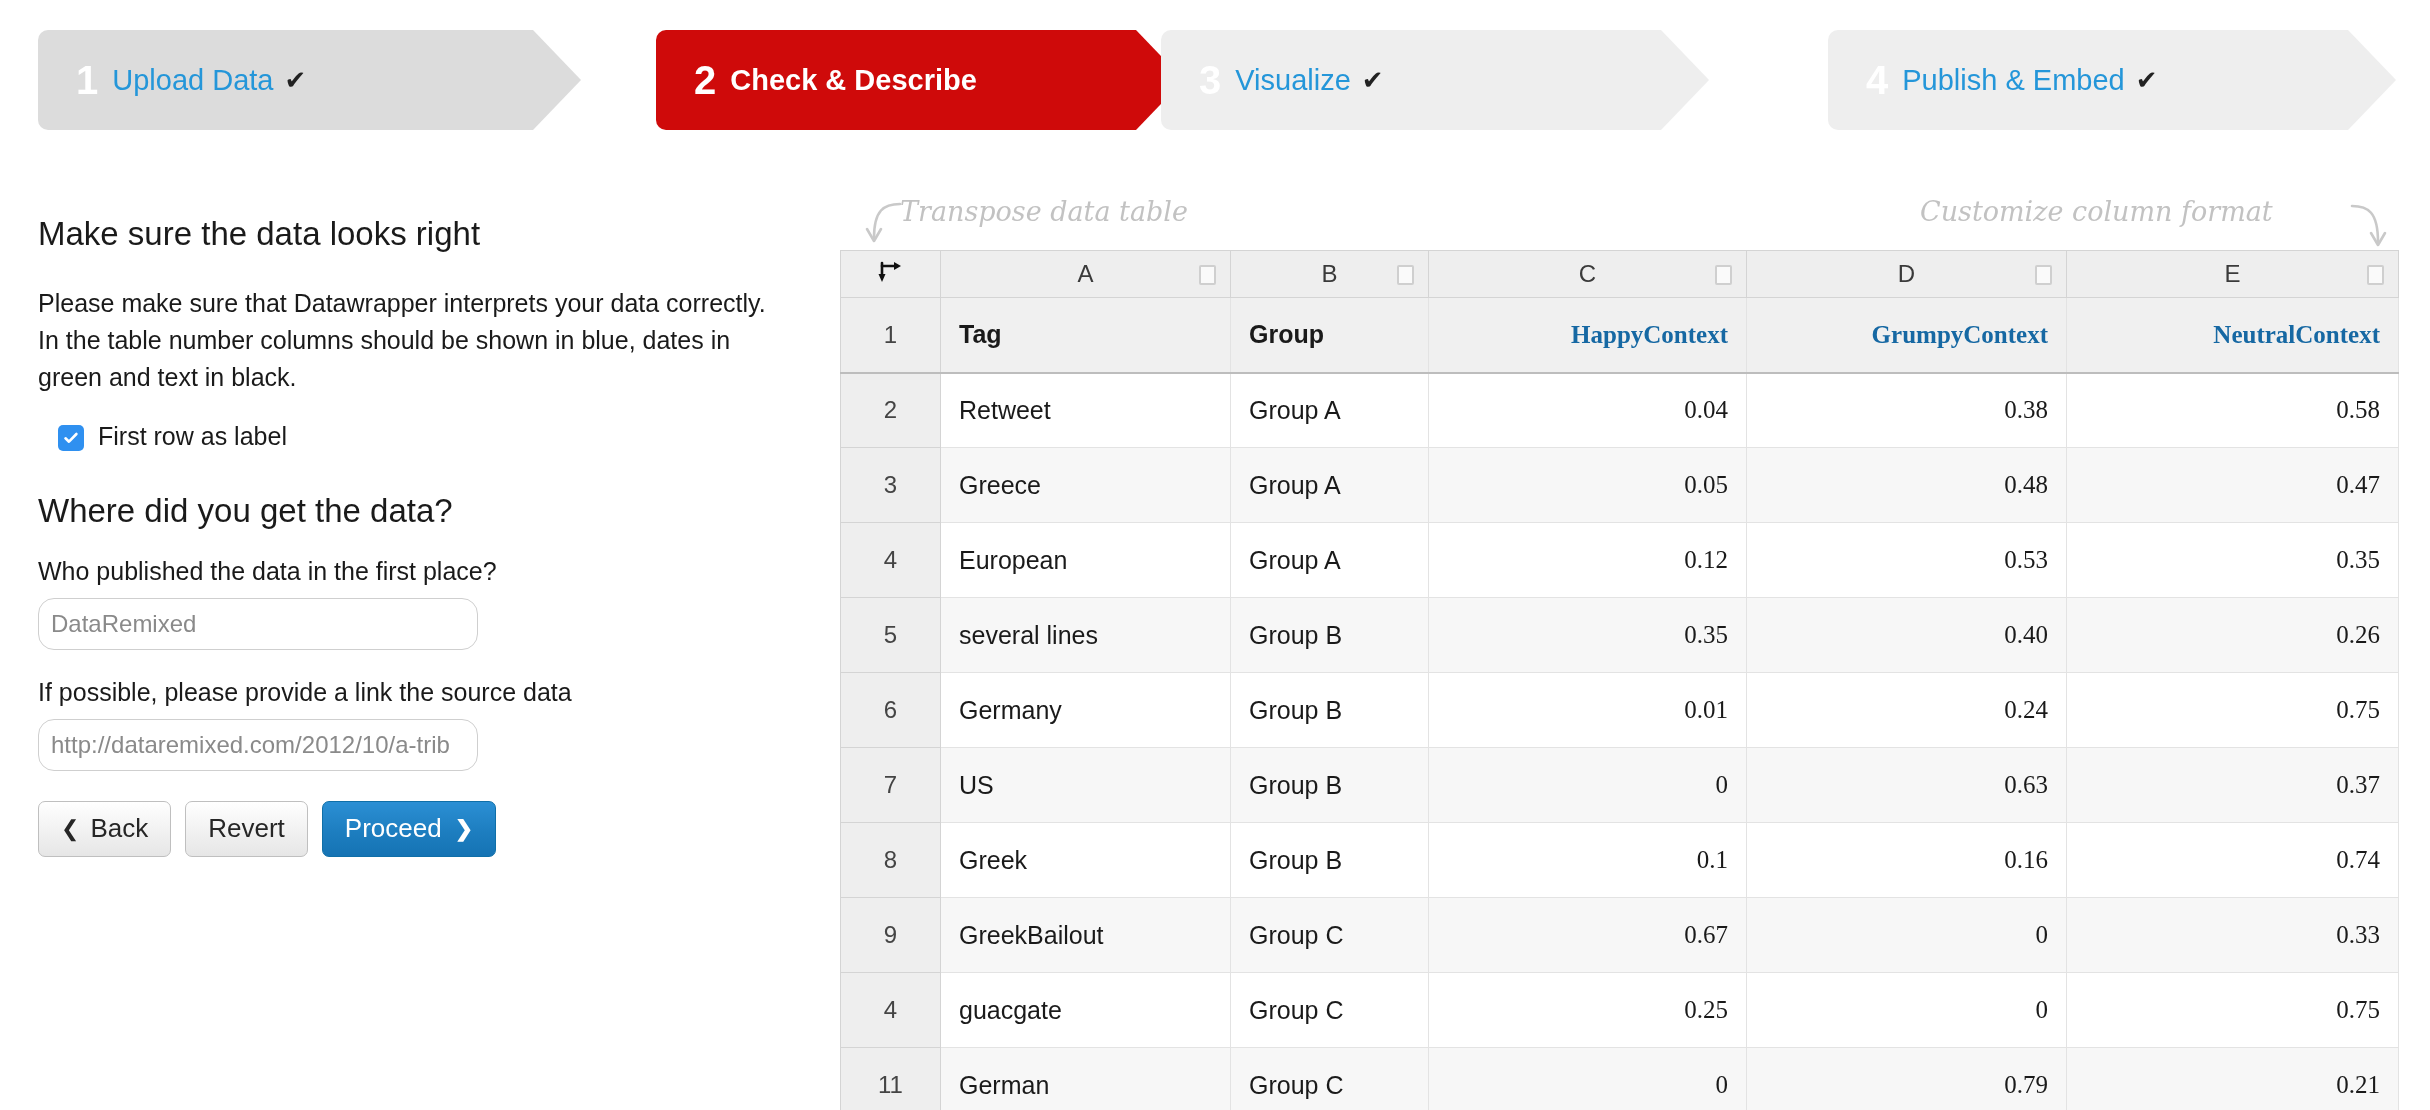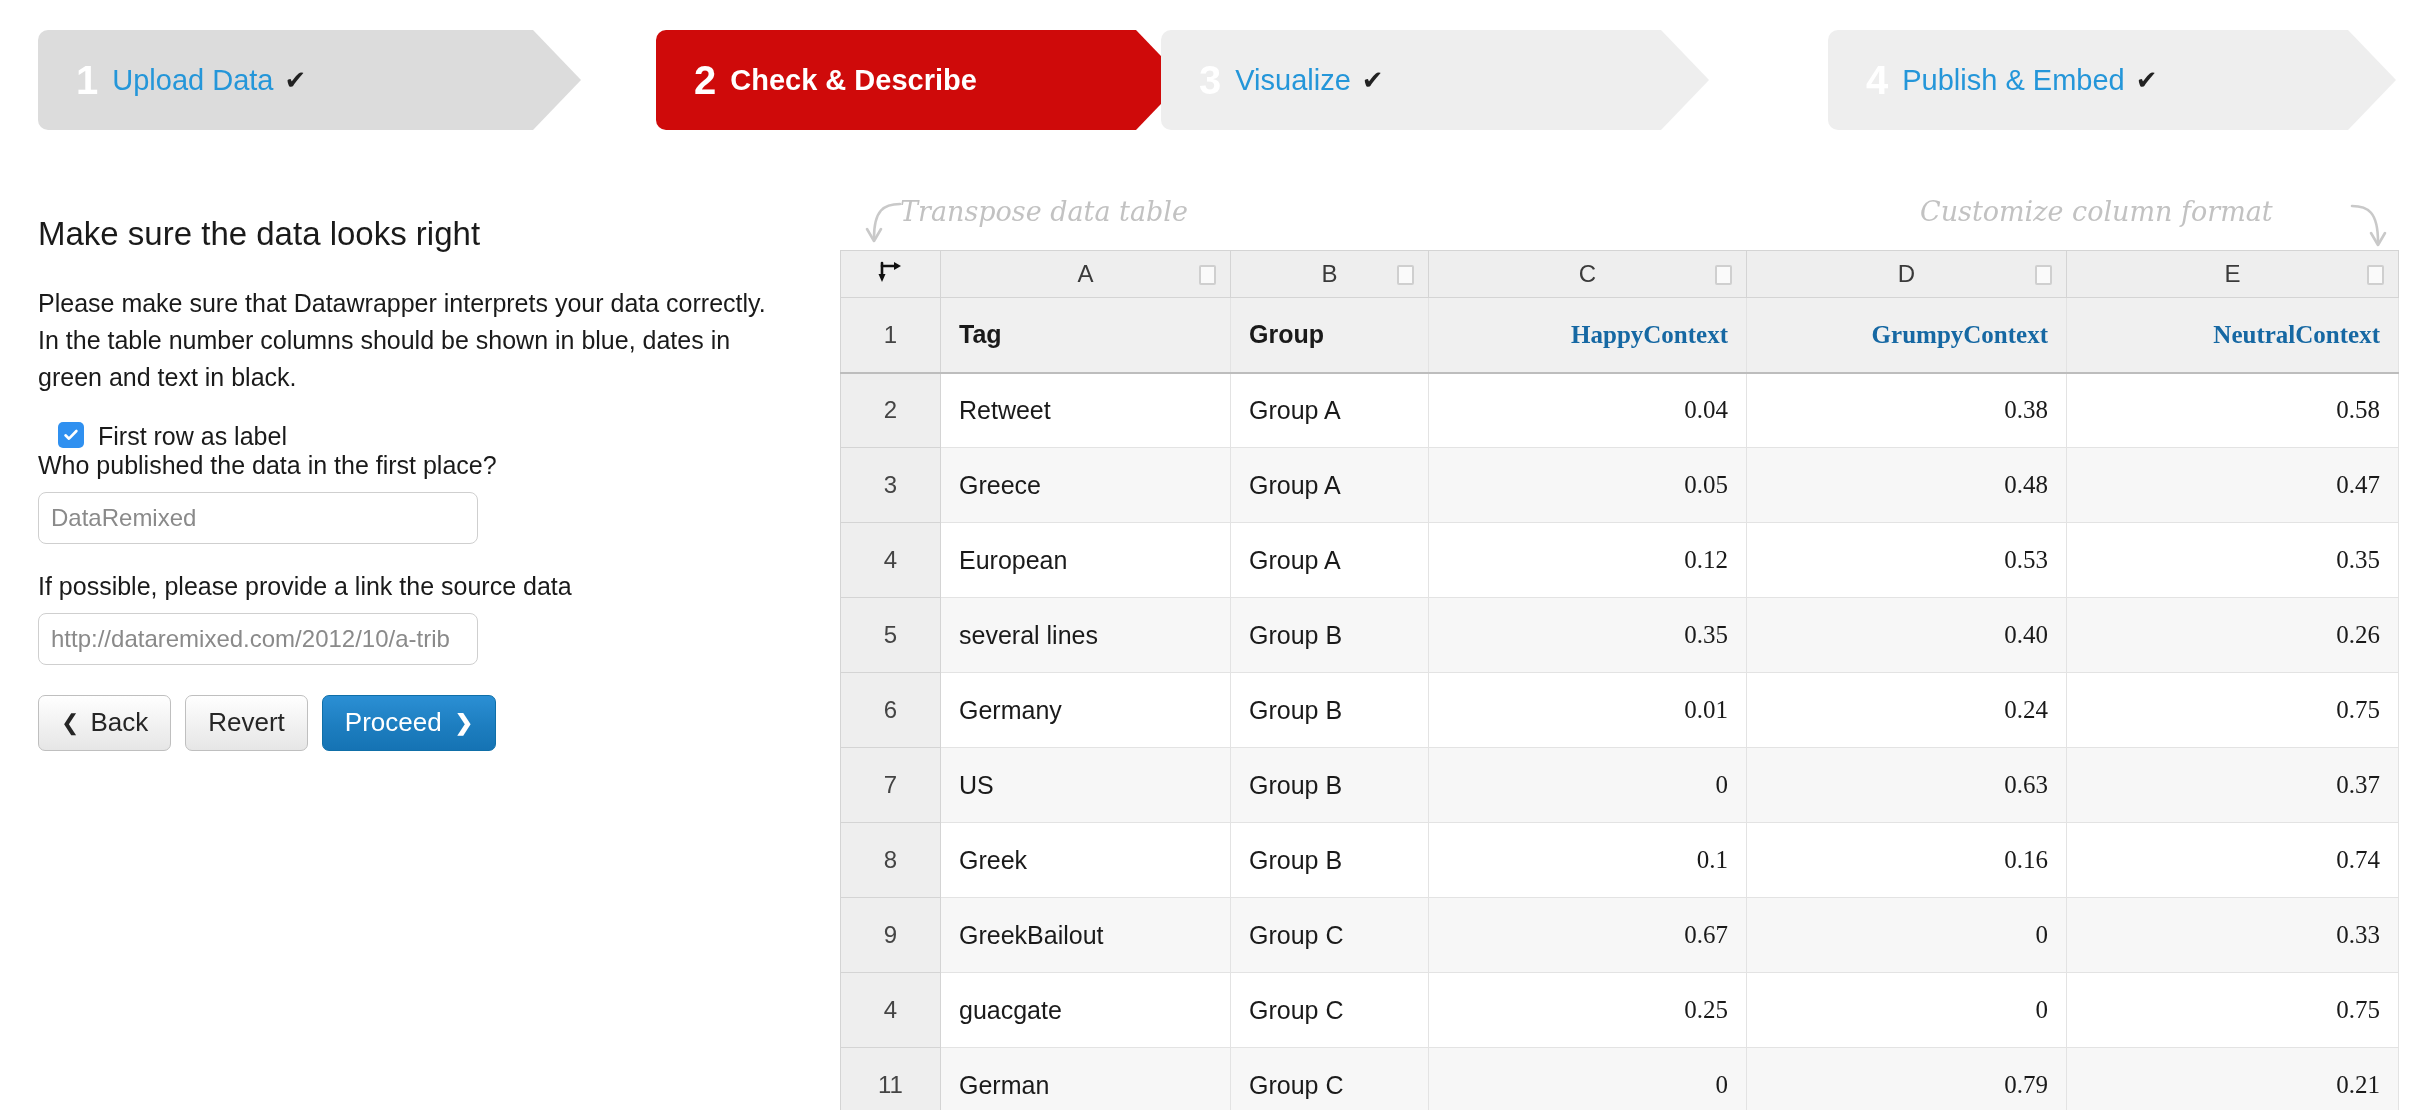--- a/index.html
+++ b/index.html
@@ -85,21 +85,21 @@
   }
   p.panel-text {
     font-size: 25px;
     color: #1a1a1a;
     margin: 0;
     line-height: 1.47;
     width: 730px;
   }
   .cb-row {
     display: flex;
-    align-items: flex-start;
+    align-items: flex-end;
     margin-top: 26px;
     padding-left: 20px;
   }
   .cb-box {
     width: 26px; height: 26px;
     border-radius: 5px;
     background: #2f90f0;
     display: flex;
     align-items: center;
     justify-content: center;
@@ -120,21 +120,21 @@
     display: block;
     font-size: 25px;
     color: #1a1a1a;
     margin-bottom: 12px;
   }
   input.txt {
     display: block;
     width: 440px;
     height: 52px;
     border: 1px solid #cfcfcf;
-    border-radius: 8px;
+    border-radius: 16px;
     padding: 0 12px;
     font-size: 24px;
     color: #8a8a8a;
     font-family: "Liberation Sans", sans-serif;
     background: #fff;
     outline: none;
   }
   .spacer-22 { height: 28px; }
 
   .btn-row {
@@ -300,20 +300,21 @@
 
   <div class="cb-row">
     <span class="cb-box">
       <svg width="18" height="18" viewBox="0 0 18 18" aria-hidden="true">
         <path d="M3.5 9.3 L7 12.7 L14.4 5" fill="none" stroke="#ffffff" stroke-width="2.6" stroke-linecap="round" stroke-linejoin="round"></path>
       </svg>
     </span>
     <span class="cb-label">First row as label</span>
   </div>
 
+  <h2 class="panel-head2">Where did you get the data?</h2>
 
   <label class="field-label">Who published the data in the first place?</label>
   <input class="txt" type="text" value="DataRemixed" style="">
 
   <div class="spacer-22"></div>
 
   <label class="field-label">If possible, please provide a link the source data</label>
   <input class="txt" type="text" value="http://dataremixed.com/2012/10/a-trib" style="">
 
   <div class="btn-row">

